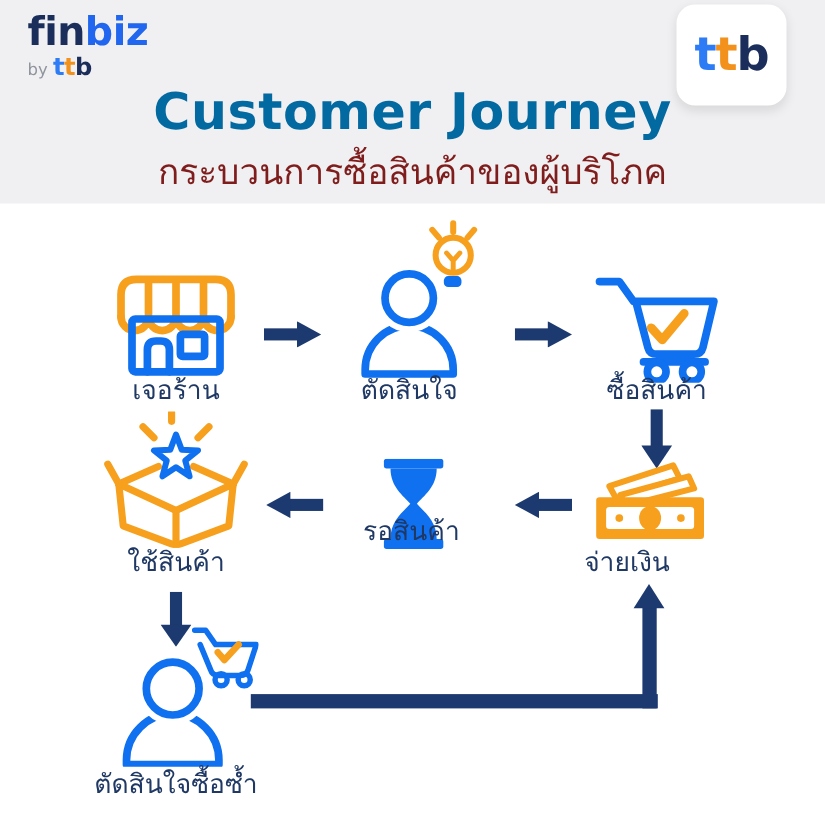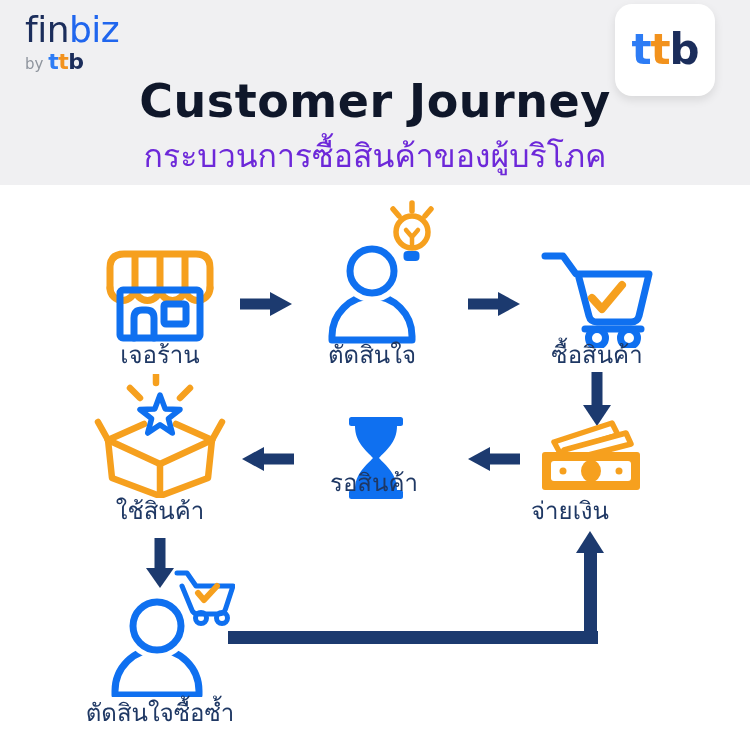--- a/index.html
+++ b/index.html
@@ -2,35 +2,35 @@
 <html><head>
 <meta charset="utf-8">
 <style>
   html,body{margin:0;padding:0;}
   body{font-family:"DejaVu Sans","Liberation Sans",sans-serif;background:#ffffff;}
   .canvas{position:relative;width:750px;height:750px;background:#ffffff;overflow:hidden;}
 
   
   .header{position:absolute;left:0;top:0;width:750px;height:185px;background:#F0F0F2;}
   .finbiz{position:absolute;left:25px;top:12px;line-height:1;}
-  .finbiz .row1{font-size:36px;font-weight:400;letter-spacing:-0.5px;}
+  .finbiz .row1{font-size:36px;font-weight:700;letter-spacing:-0.5px;}
   .finbiz .fin{color:#1B2D5B;}
   .finbiz .biz{color:#2066EE;}
   .finbiz .row2{margin-top:3px;text-align:left;font-size:15px;color:#8F959E;}
   .finbiz .ttbword{font-size:22px;font-weight:800;letter-spacing:-0.5px;}
   .ttb-card{position:absolute;left:615px;top:4px;width:100px;height:92px;background:#ffffff;
             border-radius:17px;box-shadow:0 4px 10px rgba(0,0,0,0.10);
             display:flex;align-items:center;justify-content:center;}
   .ttb-card .word{font-size:42px;font-weight:800;letter-spacing:-1px;line-height:1;}
   .t-blue{color:#2D7CF5;} .t-orange{color:#F2921D;} .t-navy{color:#1B2D5B;}
 
   .title{position:absolute;left:0;top:74px;width:750px;text-align:center;
-         font-size:46px;font-weight:800;color:#0f172a;letter-spacing:0.5px;}
+         font-size:46px;font-weight:800;color:#0369a1;letter-spacing:0.5px;}
   .subtitle{position:absolute;left:0;top:130px;width:750px;text-align:center;
-            font-size:32px;font-weight:500;color:#6d28d9;}
+            font-size:32px;font-weight:500;color:#7f1d1d;}
 
   
   .icon-box{position:absolute;}
   .step-label{position:absolute;transform:translateX(-50%);white-space:nowrap;
               font-size:24px;color:#1F3864;text-align:right;line-height:1.15;}
   .loop-bar{position:absolute;background:#1C3A6F;}
   .loop-head{position:absolute;width:0;height:0;
              border-left:14px solid transparent;border-right:14px solid transparent;
              border-bottom:22px solid #1C3A6F;}
 </style>

